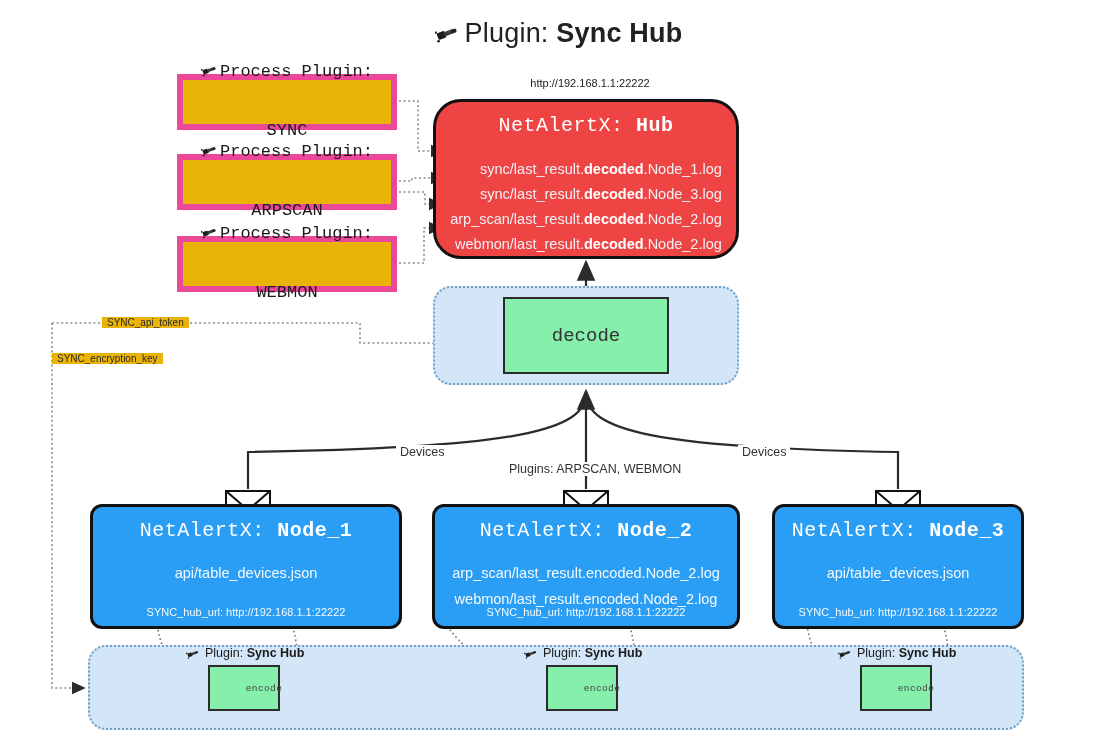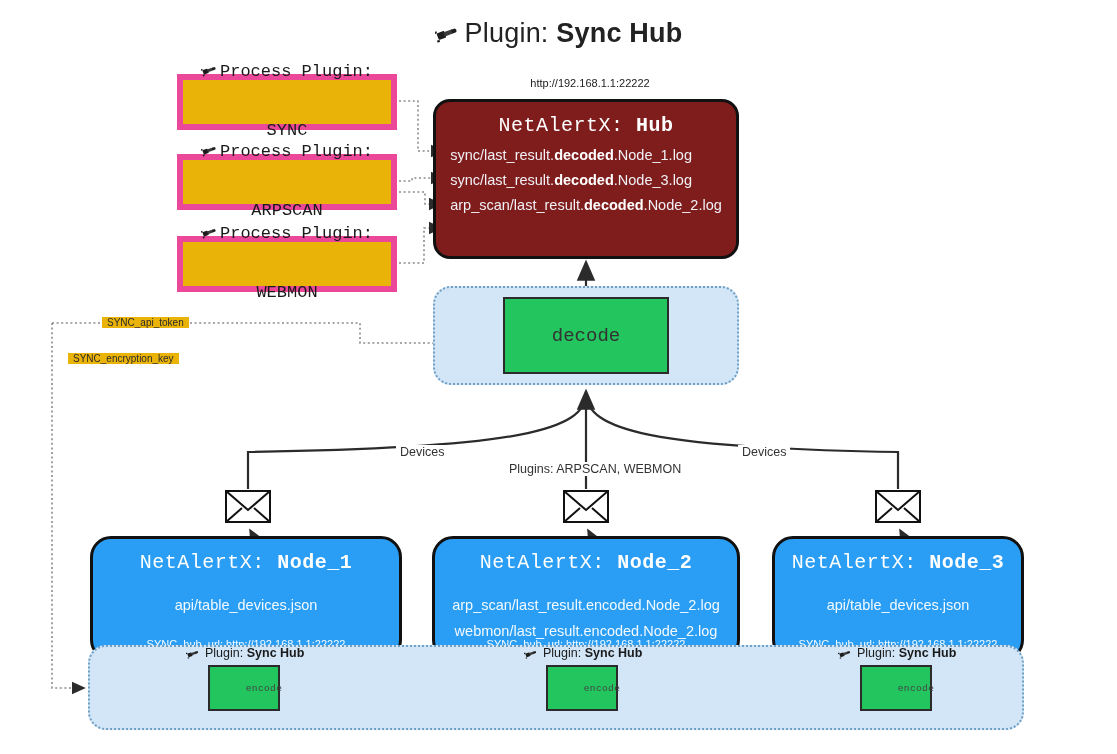--- a/index.html
+++ b/index.html
@@ -20,68 +20,68 @@
   
   .proc-box{position:absolute;border:6px solid #ec4899;background:#eab308;
             width:220px;height:56px;box-sizing:border-box;
             display:flex;flex-direction:column;align-items:center;justify-content:center;}
   .proc-box .l1{font-size:17px;line-height:20px;white-space:nowrap;}
   .proc-box .l2{font-size:17px;line-height:22px;margin-top:36px;}
   .proc-box .l1 .plug-ico{vertical-align:-2px;margin-right:1px;}
 
   
   .hub{position:absolute;left:433px;top:99px;width:306px;height:160px;
-       background:#7f1d1d;border:3px solid #111;border-radius:17px;box-sizing:border-box;
+       background:#ef4444;border:3px solid #111;border-radius:28px;box-sizing:border-box;
        display:flex;flex-direction:column;align-items:center;}
   .hub .hub-title{color:#fff;font-size:20px;margin-top:12px;letter-spacing:.5px;}
   .hub .hub-title .b{font-weight:bold;}
   .hub .logline{color:#f0f0f5;font-size:14.5px;line-height:25px;white-space:nowrap;}
   .hub .logline b{font-weight:bold;color:#fff;}
-  .hub .loglist{margin-top:6px;display:flex;flex-direction:column;align-items:flex-start;}
+  .hub .loglist{margin-top:20px;display:flex;flex-direction:column;align-items:flex-end;}
 
   
   .band{position:absolute;background:#d2e6f8;border:2px dotted #6f9fc4;
         border-radius:18px;box-sizing:border-box;}
   .decode-band{left:433px;top:286px;width:306px;height:99px;}
   .encode-band{left:88px;top:645px;width:936px;height:85px;}
 
-  .wbox{position:absolute;background:#22c55e;border:2px solid #2b2b2b;box-sizing:border-box;
+  .wbox{position:absolute;background:#86efac;border:2px solid #2b2b2b;box-sizing:border-box;
         display:flex;align-items:center;justify-content:center;text-align:right;}
   .decode-box{left:503px;top:297px;width:166px;height:77px;font-size:19px;color:#333;}
   .encode-box{top:665px;width:72px;height:46px;font-size:9.5px;color:#444;letter-spacing:.4px;padding-left:40px;}
   .encode-box.e1{left:208px;}
   .encode-box.e2{left:546px;}
   .encode-box.e3{left:860px;}
 
   .plugin-tag{position:absolute;font-size:12.5px;color:#1a1a1a;white-space:nowrap;}
   .plugin-tag .b{font-weight:bold;}
   .plugin-tag.p1{left:186px;top:646px;}
   .plugin-tag.p2{left:524px;top:646px;}
   .plugin-tag.p3{left:838px;top:646px;}
 
   
-  .node{position:absolute;background:#2a9df4;border:3px solid #111;border-radius:21px;
-        box-sizing:border-box;display:flex;flex-direction:column;align-items:center;top:536px;height:125px;}
+  .node{position:absolute;background:#2a9df4;border:3px solid #111;border-radius:12px;
+        box-sizing:border-box;display:flex;flex-direction:column;align-items:center;top:504px;height:125px;}
   .node.n1{left:90px;width:312px;}
   .node.n2{left:432px;width:308px;}
   .node.n3{left:772px;width:252px;}
   .node .node-title{color:#fff;font-size:20px;margin-top:12px;letter-spacing:.5px;}
   .node .node-title .b{font-weight:bold;}
   .node .node-line{color:#f2faff;font-size:14.5px;line-height:26px;white-space:nowrap;}
   .node .node-lines{margin-top:18px;display:flex;flex-direction:column;align-items:center;}
   .node .hub-url-small{position:absolute;bottom:8px;font-size:11px;color:#f4fbff;white-space:nowrap;}
 
   
   .elabel{position:absolute;font-size:12.5px;color:#333;background:#fff;padding:0 4px;white-space:nowrap;}
   .elabel.dev-l{left:396px;top:445px;}
   .elabel.dev-c{left:505px;top:462px;}
   .elabel.dev-r{left:738px;top:445px;}
   .tokenlabel{position:absolute;font-size:10px;color:#2b2b2b;background:#eab308;padding:0 5px;white-space:nowrap;}
   .tokenlabel.t1{left:102px;top:317px;}
-  .tokenlabel.t2{left:68px;top:353px;}
+  .tokenlabel.t2{left:52px;top:353px;}
 </style>
 </head>
 <body>
 
 <svg id="svg-layer" viewBox="0 0 1117 754">
   <defs>
     <marker id="arrF" markerWidth="9" markerHeight="9" refX="7.5" refY="4.5" orient="auto">
       <path d="M0,0.6 L8.6,4.5 L0,8.4 z" fill="#2b2b2b"></path>
     </marker>
     <marker id="arrS" markerWidth="10" markerHeight="10" refX="8.5" refY="5" orient="auto">
@@ -211,20 +211,23 @@
   <div class="loglist">
     <div class="logline">
       <span>sync/last_result.</span><b>decoded</b><span>.Node_1.log</span>
     </div>
     <div class="logline">
       <span>sync/last_result.</span><b>decoded</b><span>.Node_3.log</span>
     </div>
     <div class="logline">
       <span>arp_scan/last_result.</span><b>decoded</b><span>.Node_2.log</span>
     </div>
+    <div class="logline">
+      <span>webmon/last_result.</span><b>decoded</b><span>.Node_2.log</span>
+    </div>
   </div>
 </div>
 
 <div class="band decode-band"></div>
 <div class="wbox decode-box mono">decode</div>
 
 <div class="tokenlabel t1">SYNC_api_token</div>
 <div class="tokenlabel t2">SYNC_encryption_key</div>
 
 <div class="elabel dev-l">Devices</div>

